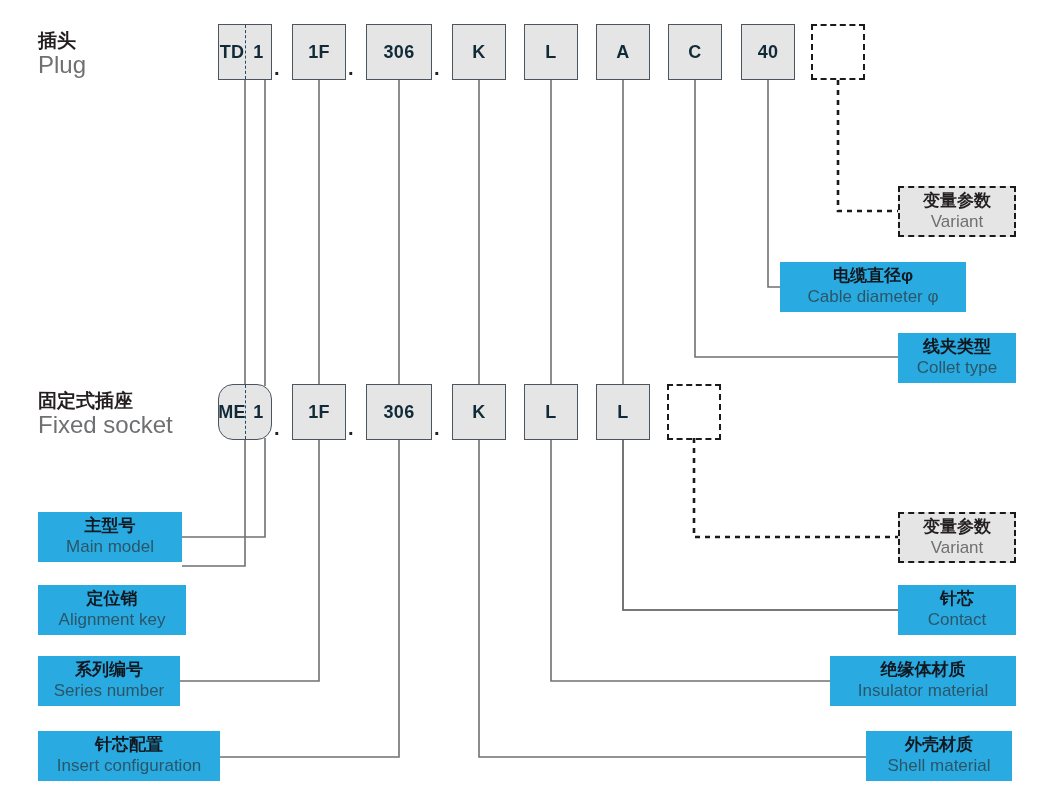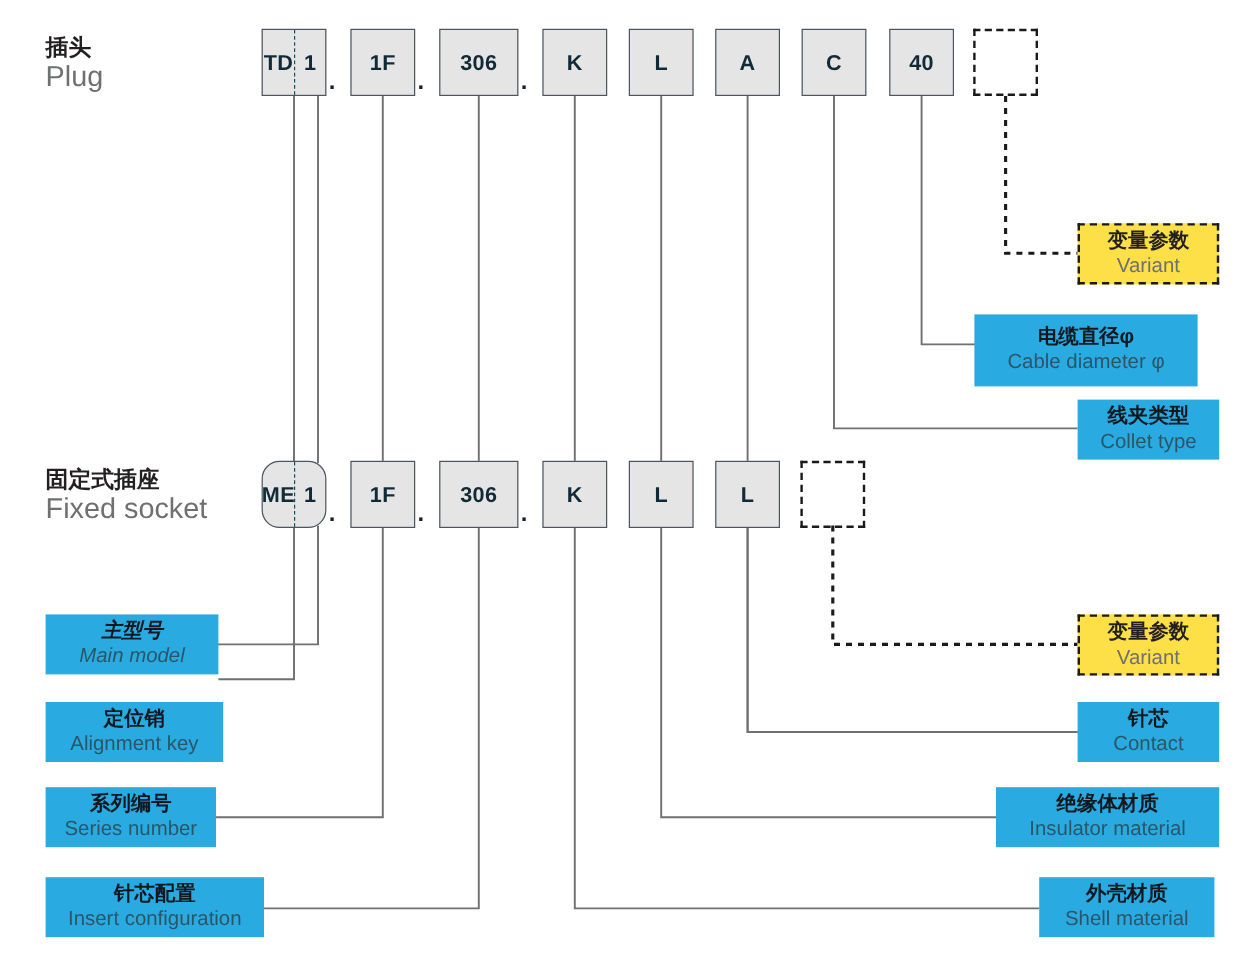--- a/index.html
+++ b/index.html
@@ -50,21 +50,21 @@
     justify-content:center;padding:3px 10px 5px 10px;
   }
   .label .cn{
     font-size:17px;font-weight:bold;color:#111820;
     line-height:21px;white-space:nowrap;
   }
   .label .en{
     font-size:17px;color:#2b5668;line-height:21px;white-space:nowrap;
   }
   .label.dashed{
-    background:#fde047;border:2px dashed #1a1a1a;
+    background:#e5e5e5;border:2px dashed #1a1a1a;
   }
   .label.dashed .cn{color:#231f20;}
   .label.dashed .en{color:#6f7072;}
 </style>
 </head>
 <body>
 
 <div id="stage">
 
   <svg id="wires" viewBox="0 0 1042 802">
@@ -143,21 +143,21 @@
   <div class="code" style="left:452px;top:384px;width:54px;height:56px;">K</div>
   <div class="code" style="left:524px;top:384px;width:54px;height:56px;">L</div>
   <div class="code" style="left:596px;top:384px;width:54px;height:56px;">L</div>
   <div class="code blank" style="left:667px;top:384px;width:54px;height:56px;"></div>
 
   <div class="label dashed" style="left:898px;top:186px;width:118px;height:51px;">
     <div class="cn">变量参数</div>
     <div class="en">Variant</div>
   </div>
 
-  <div class="label" style="left:812px;top:262px;width:186px;height:60px;">
+  <div class="label" style="left:780px;top:262px;width:186px;height:50px;">
     <div class="cn">电缆直径φ</div>
     <div class="en">Cable diameter φ</div>
   </div>
 
   <div class="label" style="left:898px;top:333px;width:118px;height:50px;">
     <div class="cn">线夹类型</div>
     <div class="en">Collet type</div>
   </div>
 
   <div class="label dashed" style="left:898px;top:512px;width:118px;height:51px;">
@@ -173,21 +173,21 @@
   <div class="label" style="left:830px;top:656px;width:186px;height:50px;">
     <div class="cn">绝缘体材质</div>
     <div class="en">Insulator material</div>
   </div>
 
   <div class="label" style="left:866px;top:731px;width:146px;height:50px;">
     <div class="cn">外壳材质</div>
     <div class="en">Shell material</div>
   </div>
 
-  <div class="label" style="left:38px;top:512px;width:144px;height:50px;font-style:italic;">
+  <div class="label" style="left:38px;top:512px;width:144px;height:50px;">
     <div class="cn">主型号</div>
     <div class="en">Main model</div>
   </div>
 
   <div class="label" style="left:38px;top:585px;width:148px;height:50px;">
     <div class="cn">定位销</div>
     <div class="en">Alignment key</div>
   </div>
 
   <div class="label" style="left:38px;top:656px;width:142px;height:50px;">

